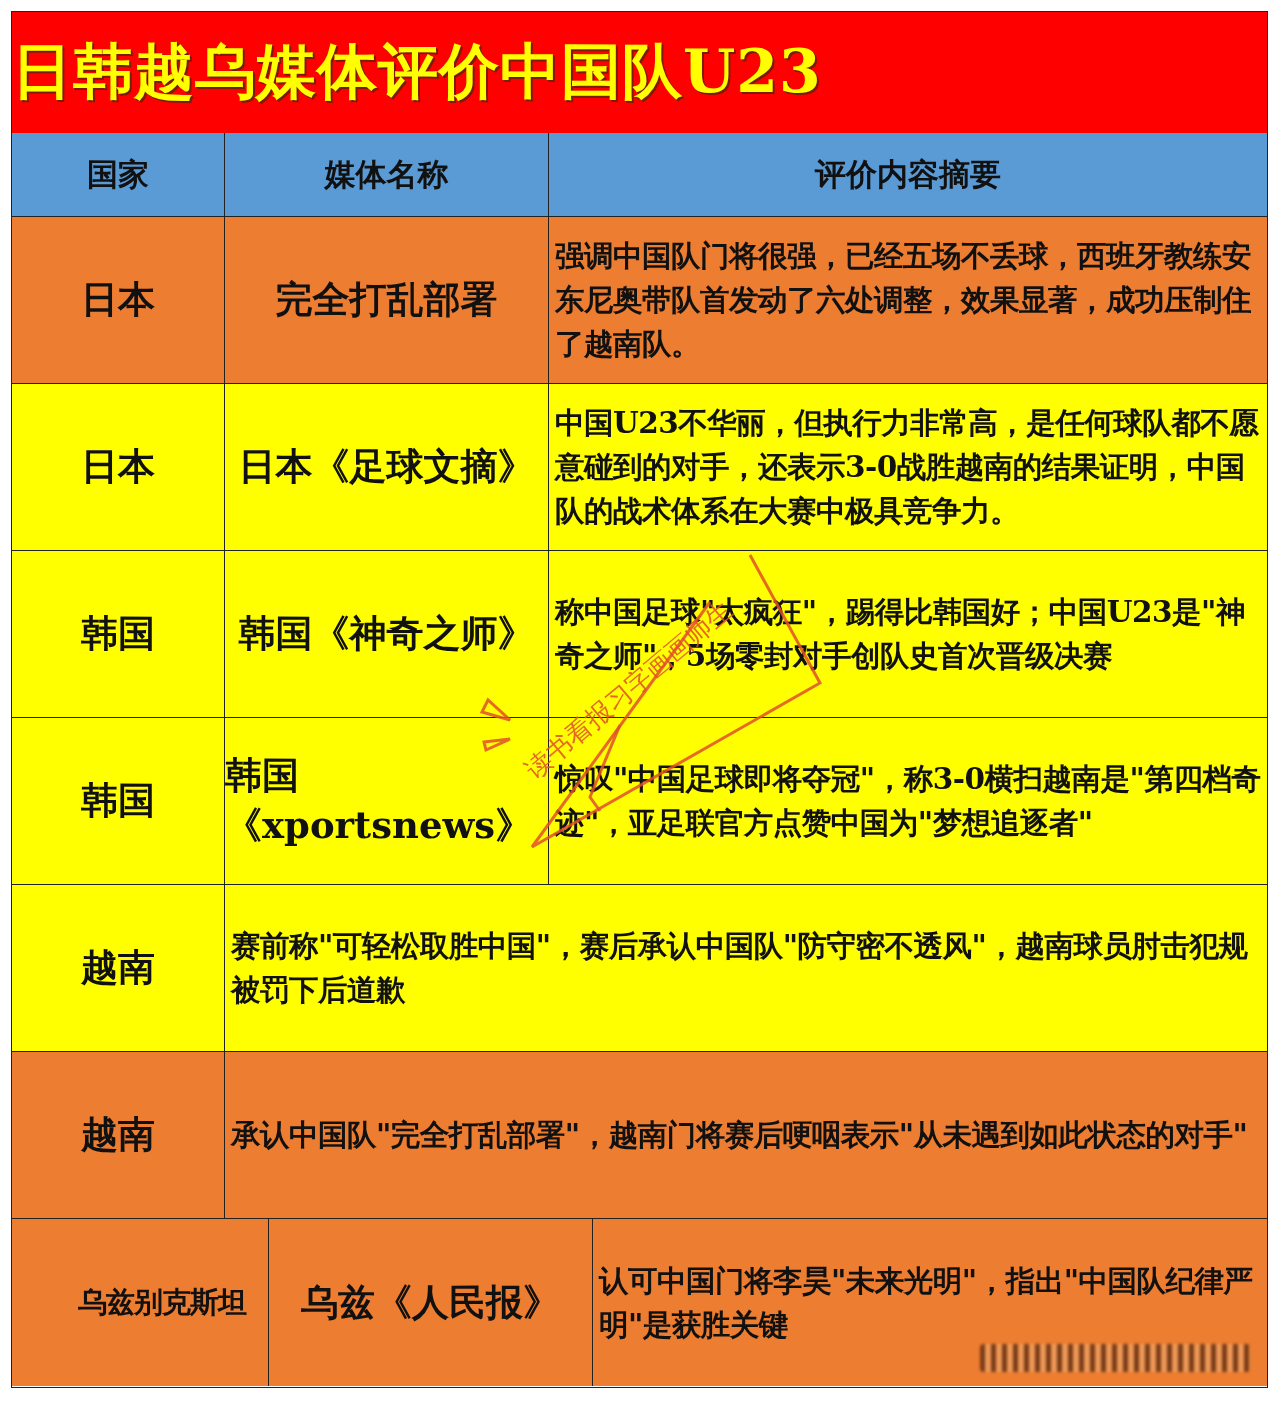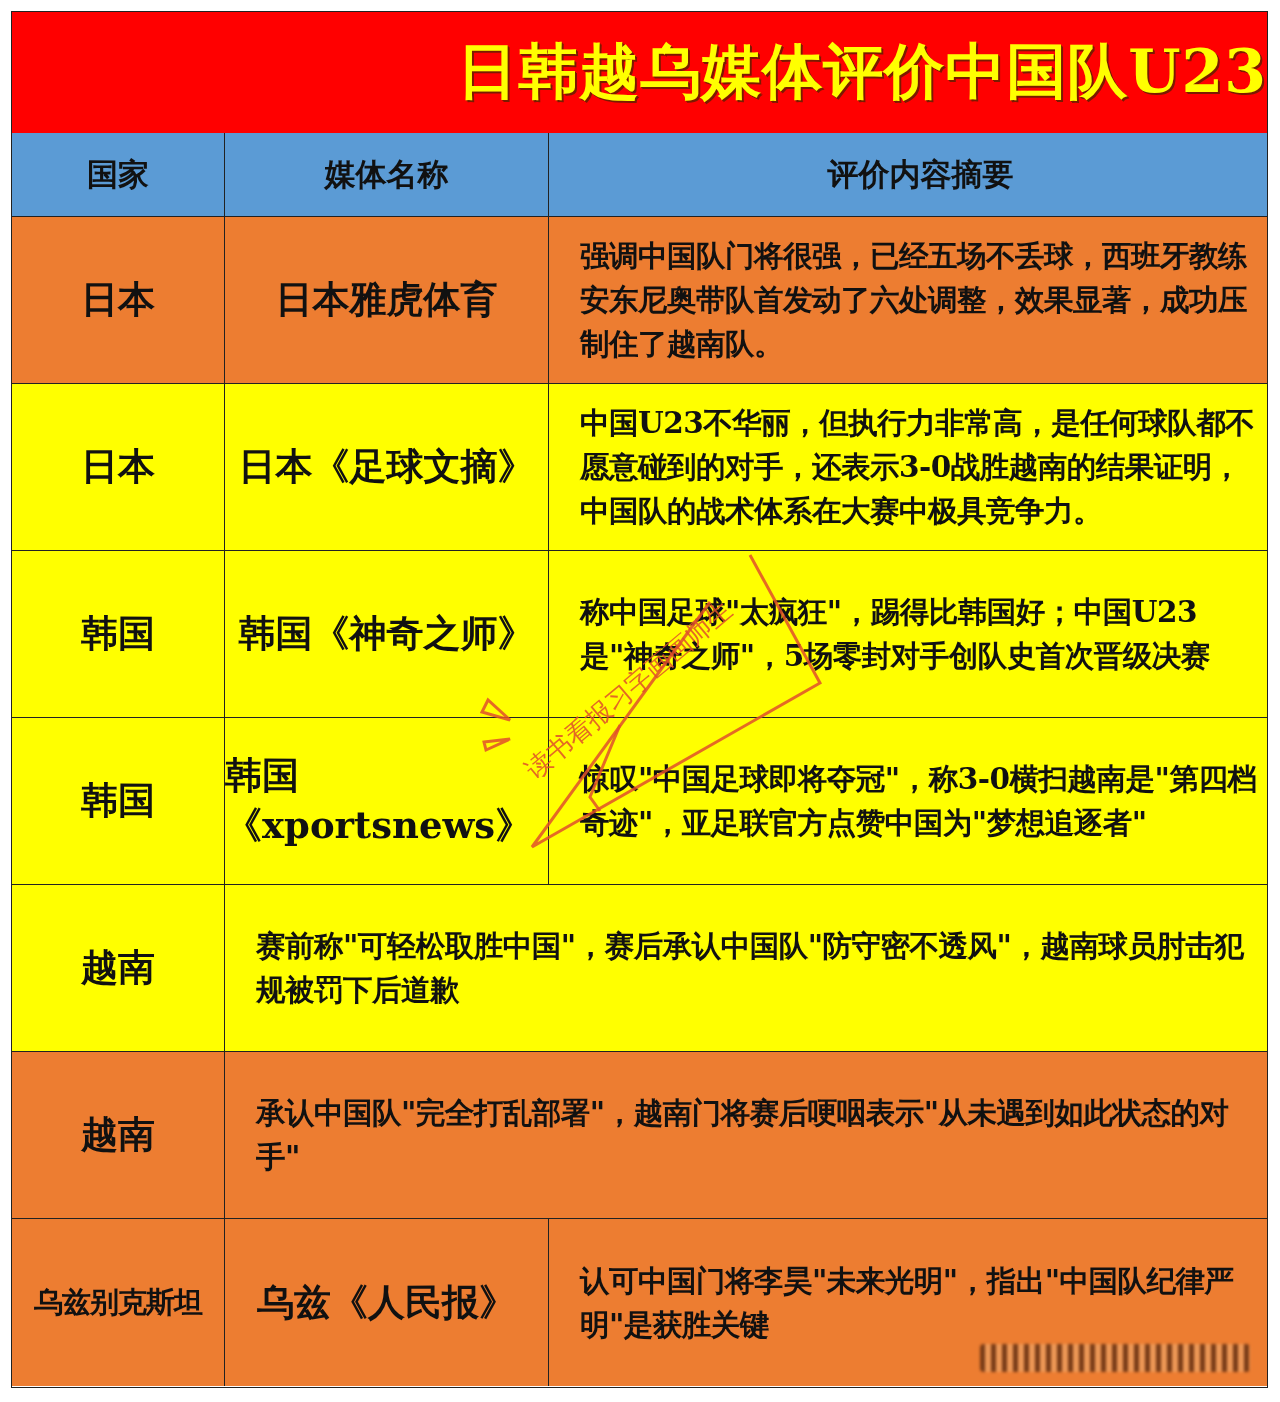--- a/index.html
+++ b/index.html
@@ -2,33 +2,33 @@
 <html><head>
 <meta charset="utf-8">
 <style>
   html, body { margin: 0; padding: 0; background: #ffffff; }
   body { width: 1280px; height: 1402px; position: relative; overflow: hidden;
          font-family: "DejaVu Serif", "Liberation Serif", serif; color: #111; }
   .sheet { position: absolute; left: 11px; top: 11px; width: 1257px; height: 1377px;
            border: 1.5px solid #222; box-sizing: border-box; }
   .title-bar { position: absolute; left: 0; top: 0; width: 100%; height: 121px;
                background: #ff0000; border-bottom: 1.5px solid #3a0000;
-               display: flex; align-items: center; justify-content: flex-end; }
+               display: flex; align-items: center; justify-content: flex-start; }
   .title-text { color: #ffff00; font-size: 60px; font-weight: bold; letter-spacing: 1px;
                 text-shadow: 2px 2px 0 #7a1a00, 1px 1px 0 #7a1a00;
                 font-family: "DejaVu Serif", serif; }
   .grid { position: absolute; left: 0; top: 121px; width: 100%; }
   .row { display: flex; box-sizing: border-box; border-bottom: 1.5px solid #222; }
-  .row:last-child { border-bottom: none; }
+  .row:last-child { border-bottom: none; padding-left: 44px; }
   .cell { box-sizing: border-box; border-right: 1.5px solid #222; display: flex;
           align-items: center; justify-content: center; font-weight: bold; }
   .cell:last-child { border-right: none; }
   .c1 { width: 213px; }
   .c2 { width: 324px; }
-  .c3 { flex: 1; justify-content: flex-start; padding: 0 6px; margin-left: 25px; }
+  .c3 { flex: 1; justify-content: flex-start; padding: 0 6px; }
   .header-row { height: 84px; background: #5b9bd5; }
   .header-row .cell { font-size: 31px; }
   .header-row .c3 { justify-content: center; }
   .data-row { height: 167px; }
   .data-row .c1, .data-row .c2 { font-size: 37px; }
   .data-row .c1.small { font-size: 29px; letter-spacing: -1px; }
   .summary { font-size: 29.5px; line-height: 44px; font-family: "DejaVu Serif", serif;
              letter-spacing: -0.5px; }
   .orange { background: #ed7d31; }
   .yellow { background: #ffff00; }
@@ -50,21 +50,21 @@
 
   <div class="grid">
     <div class="row header-row">
       <div class="cell c1">国家</div>
       <div class="cell c2">媒体名称</div>
       <div class="cell c3">评价内容摘要</div>
     </div>
 
     <div class="row data-row orange">
       <div class="cell c1">日本</div>
-      <div class="cell c2">日本雅虎体育</div>
+      <div class="cell c2">完全打乱部署</div>
       <div class="cell c3">
           <span class="summary">强调中国队门将很强，已经五场不丢球，西班牙教练安东尼奥带队首发动了六处调整，效果显著，成功压制住了越南队。</span>
         </div>
     </div>
 
     <div class="row data-row yellow">
       <div class="cell c1">日本</div>
       <div class="cell c2">日本《足球文摘》</div>
       <div class="cell c3">
           <span class="summary">中国U23不华丽，但执行力非常高，是任何球队都不愿意碰到的对手，还表示3-0战胜越南的结果证明，中国队的战术体系在大赛中极具竞争力。</span>

